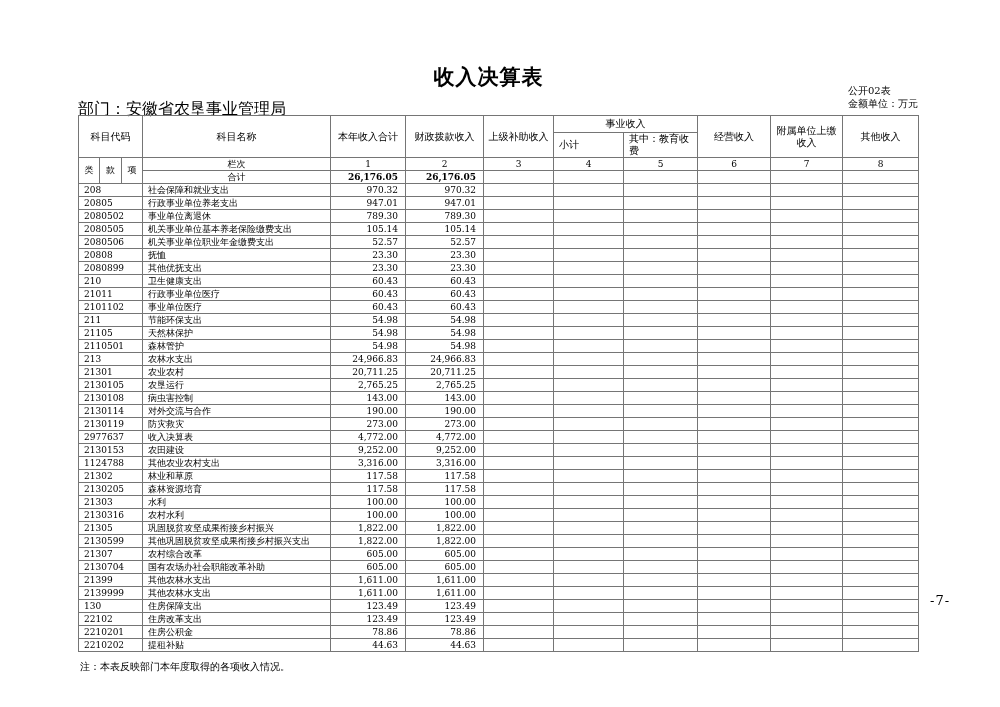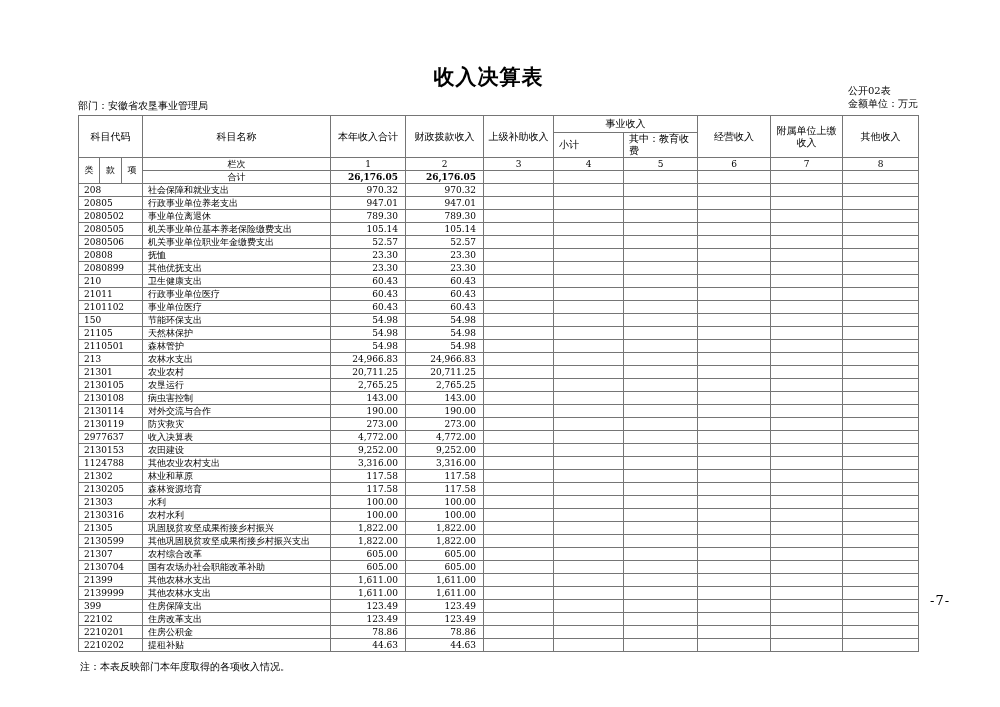--- a/index.html
+++ b/index.html
@@ -18,21 +18,21 @@
     font-size: 21px; font-weight: bold;
     font-family: "DejaVu Sans", "Liberation Sans", sans-serif;
     letter-spacing: 1px;
   }
   .meta-right {
     position: absolute; top: 84px; right: 82px;
     text-align: left; font-size: 10px; line-height: 13px;
   }
   .department {
     position: absolute; top: 99px; left: 78px;
-    font-size: 10px;
+    font-size: 16px;
   }
   .income-table {
     position: absolute; top: 115px; left: 78px;
     border-collapse: collapse; table-layout: fixed;
     width: 840px;
     border: 1.5px solid #4d4d4d;
   }
   .income-table td {
     border: 1px solid #757575;
     overflow: hidden; white-space: nowrap;
@@ -245,21 +245,21 @@
           <td class="num">60.43</td>
           <td class="num">60.43</td>
           <td class="num"></td>
           <td class="num"></td>
           <td class="num"></td>
           <td class="num"></td>
           <td class="num"></td>
           <td class="num"></td>
         </tr>
         <tr class="h-sm">
-          <td class="left" colspan="3">150</td>
+          <td class="left" colspan="3">211</td>
           <td class="left">节能环保支出</td>
           <td class="num">54.98</td>
           <td class="num">54.98</td>
           <td class="num"></td>
           <td class="num"></td>
           <td class="num"></td>
           <td class="num"></td>
           <td class="num"></td>
           <td class="num"></td>
         </tr>
@@ -509,21 +509,21 @@
           <td class="num">1,611.00</td>
           <td class="num">1,611.00</td>
           <td class="num"></td>
           <td class="num"></td>
           <td class="num"></td>
           <td class="num"></td>
           <td class="num"></td>
           <td class="num"></td>
         </tr>
         <tr class="h-sm">
-          <td class="left" colspan="3">399</td>
+          <td class="left" colspan="3">130</td>
           <td class="left">住房保障支出</td>
           <td class="num">123.49</td>
           <td class="num">123.49</td>
           <td class="num"></td>
           <td class="num"></td>
           <td class="num"></td>
           <td class="num"></td>
           <td class="num"></td>
           <td class="num"></td>
         </tr>

